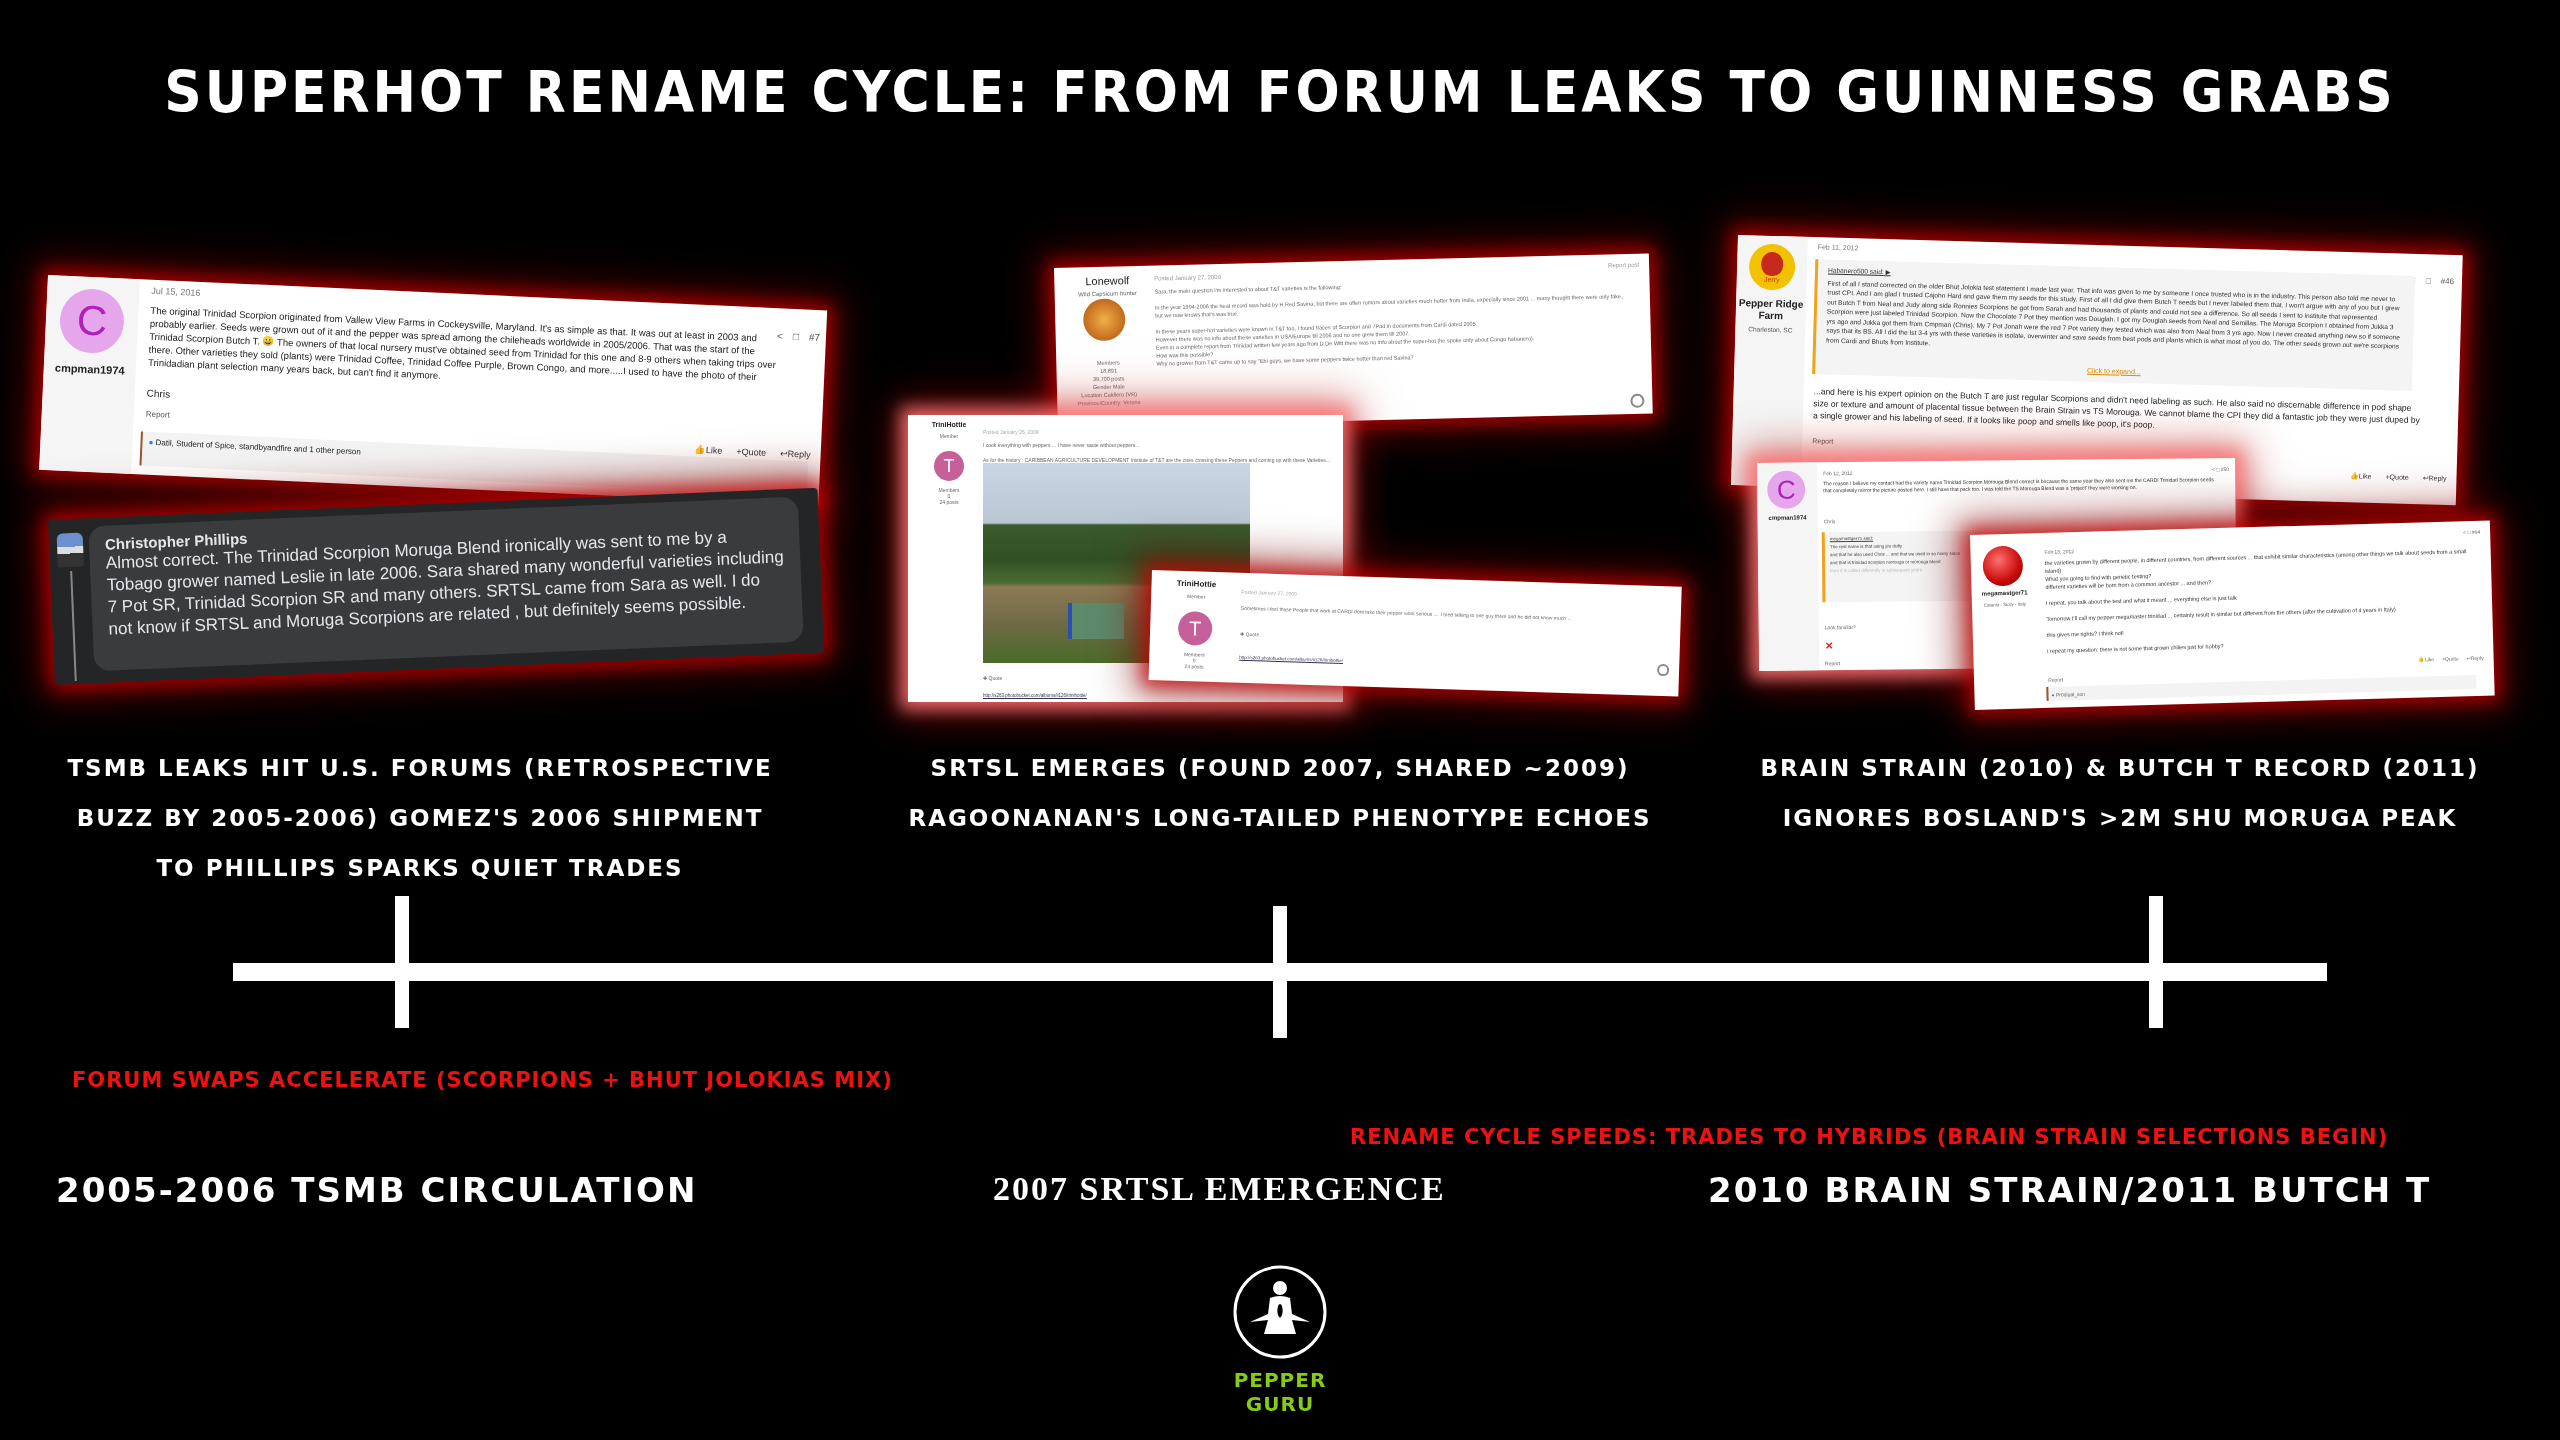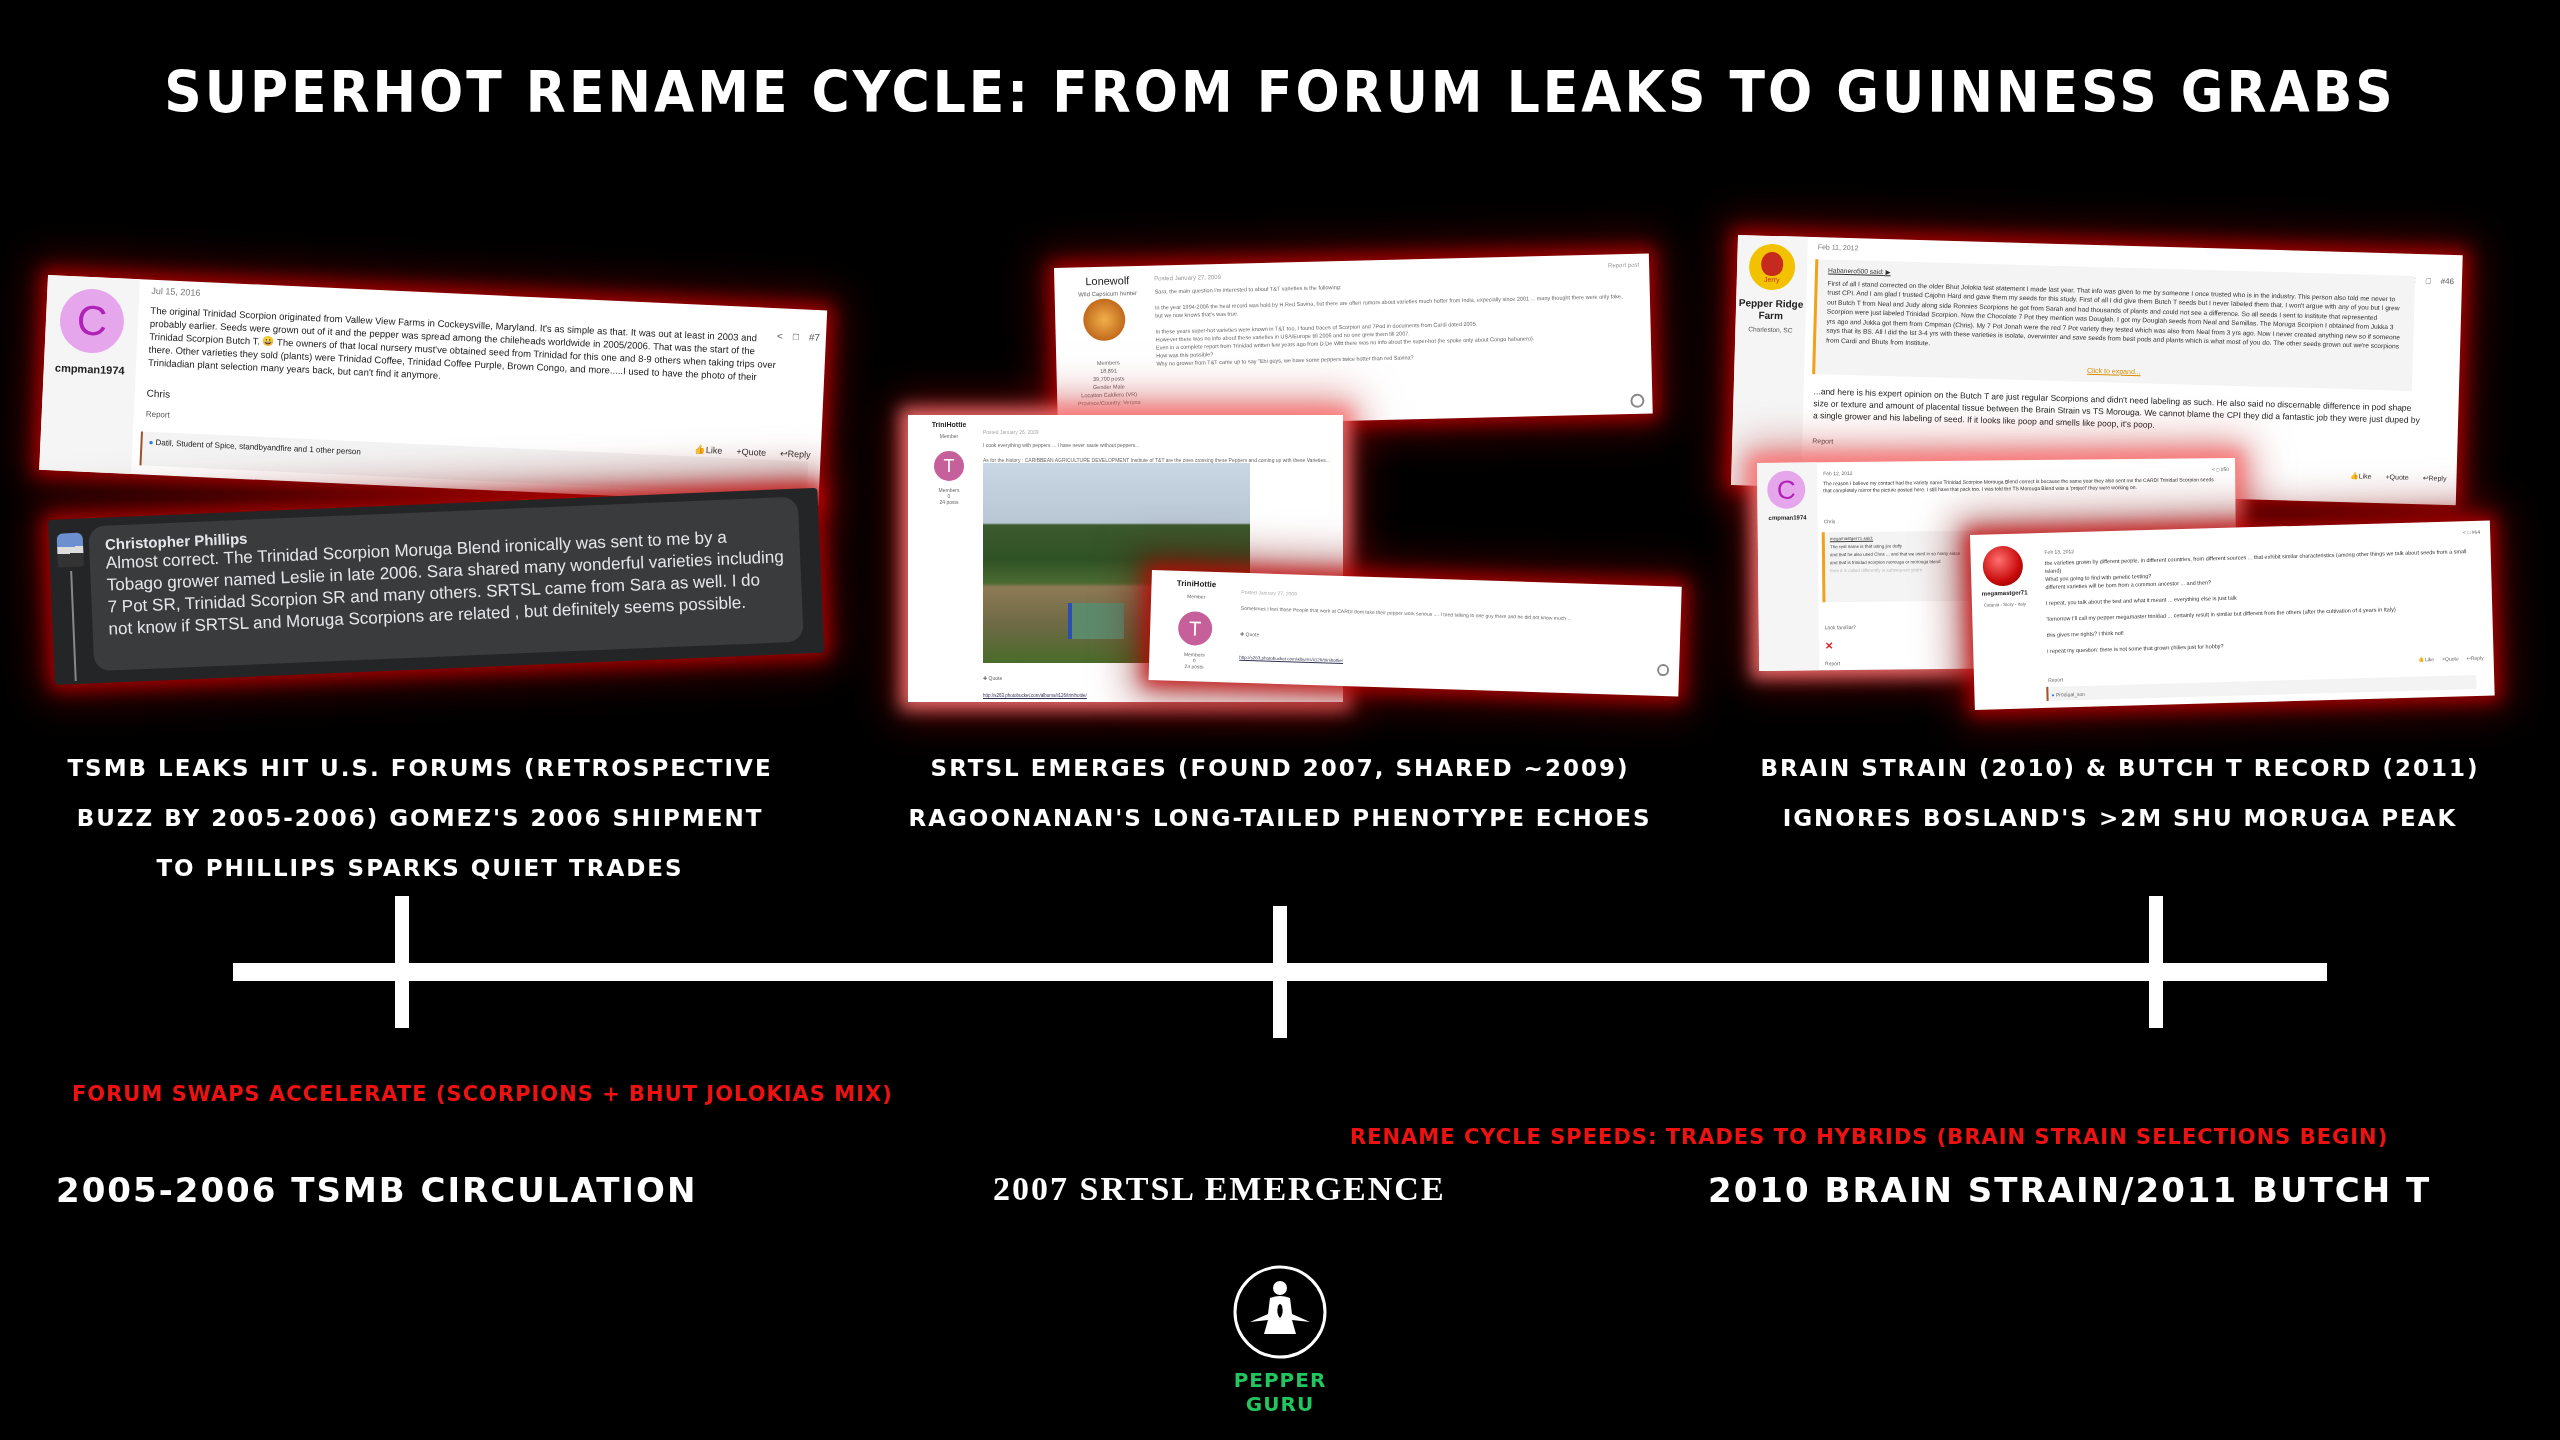--- a/index.html
+++ b/index.html
@@ -18,21 +18,21 @@
   .actions{position:absolute;font-size:11px;color:#333;display:flex;gap:14px;}
   .toolbar-icons{position:absolute;font-size:12px;color:#555;display:flex;gap:10px;}
   .quote-block{background:#f4f4f4;border-left:3px solid #f0a31a;padding:6px 10px;}
   .link{color:#d88c00;text-decoration:underline;}
   .caption{position:absolute;text-align:center;font-family:"DejaVu Sans",sans-serif;font-weight:bold;font-size:23px;letter-spacing:2px;text-transform:uppercase;color:#fff;line-height:50px;}
   .red-caption{position:absolute;font-family:"DejaVu Sans",sans-serif;font-weight:bold;font-size:21px;letter-spacing:1px;text-transform:uppercase;color:#ee1111;white-space:nowrap;}
   .era{position:absolute;font-family:"DejaVu Sans",sans-serif;font-weight:bold;font-size:34px;letter-spacing:2px;text-transform:uppercase;color:#fff;white-space:nowrap;}
   .axis{position:absolute;left:233px;top:963px;width:2094px;height:18px;background:#fff;}
   .tick{position:absolute;width:14px;background:#fff;}
   .logo{position:absolute;left:1215px;top:1262px;width:130px;text-align:center;}
-  .logo-text{font-family:"DejaVu Sans",sans-serif;font-weight:bold;font-size:20px;color:#22c55e;letter-spacing:1px;margin-top:6px;}
+  .logo-text{font-family:"DejaVu Sans",sans-serif;font-weight:bold;font-size:20px;color:#84cc16;letter-spacing:1px;margin-top:6px;}
 </style>
 </head>
 <body>
 
 <div class="title">Superhot Rename Cycle: From Forum Leaks to Guinness Grabs</div>
 
 <div class="card" style="left:48px;top:275px;width:780px;height:195px;transform:rotate(2.6deg);transform-origin:left top;">
   <div style="position:absolute;left:0;top:0;width:92px;height:195px;background:#f5f5f5;"></div>
   <div class="avatar av-c" style="position:absolute;left:14px;top:12px;width:64px;height:64px;font-size:42px;">C</div>
   <div class="uname" style="position:absolute;left:2px;top:86px;width:88px;font-size:11px;">cmpman1974</div>
@@ -216,21 +216,21 @@
 <div class="caption" style="left:1740px;top:743px;width:760px;">
   <div>Brain Strain (2010) &amp; Butch T record (2011)</div>
   <div>ignores Bosland's &gt;2M SHU Moruga peak</div>
 </div>
 
 <div class="axis"></div>
 <div class="tick" style="left:395px;top:896px;height:132px;"></div>
 <div class="tick" style="left:1273px;top:906px;height:132px;"></div>
 <div class="tick" style="left:2149px;top:896px;height:132px;"></div>
 
-<div class="red-caption" style="left:72px;top:1068px;margin-top:14px;">Forum swaps accelerate (Scorpions + Bhut Jolokias mix)</div>
+<div class="red-caption" style="left:72px;top:1068px;">Forum swaps accelerate (Scorpions + Bhut Jolokias mix)</div>
 <div class="red-caption" style="left:1350px;top:1125px;">Rename cycle speeds: trades to hybrids (Brain Strain selections begin)</div>
 
 <div class="era" style="left:56px;top:1170px;">2005-2006 TSMB Circulation</div>
 <div class="era" style="left:993px;top:1170px;font-family:Liberation Serif, serif;">2007 SRTSL Emergence</div>
 <div class="era" style="left:1708px;top:1170px;">2010 Brain Strain/2011 Butch T</div>
 
 <div class="logo">
   <svg width="100" height="100" viewBox="0 0 100 100" style="display:block;margin:0 auto;">
     <circle cx="50" cy="50" r="45" fill="none" stroke="#fff" stroke-width="3"></circle>
     <circle cx="50" cy="26" r="7" fill="#fff"></circle>

